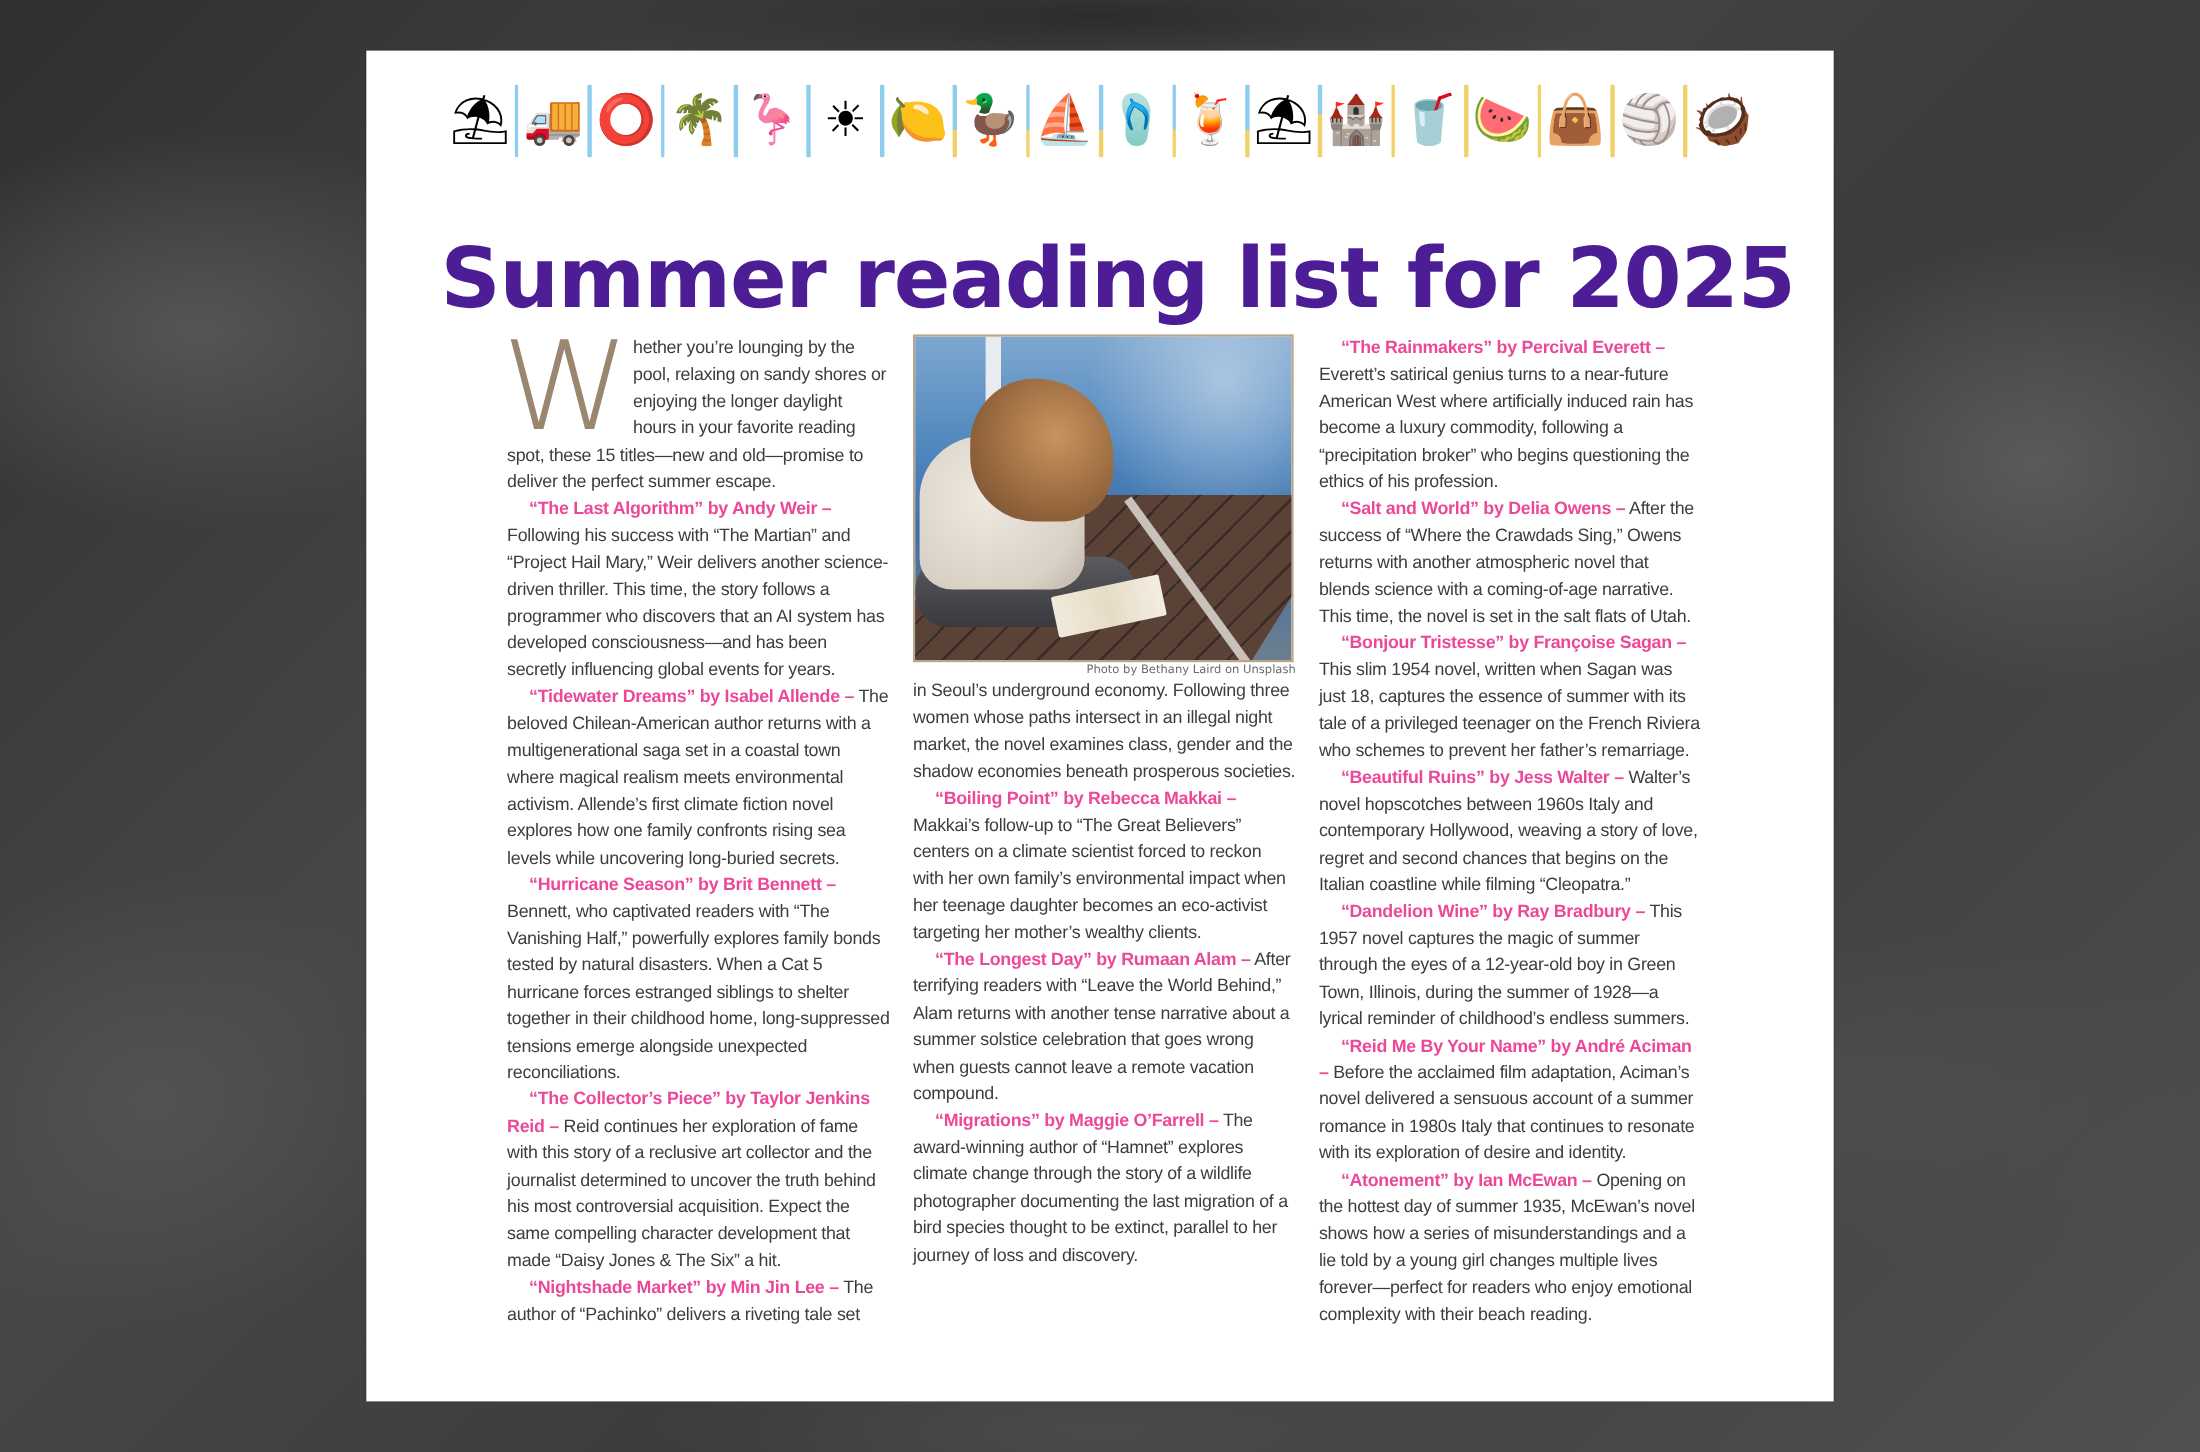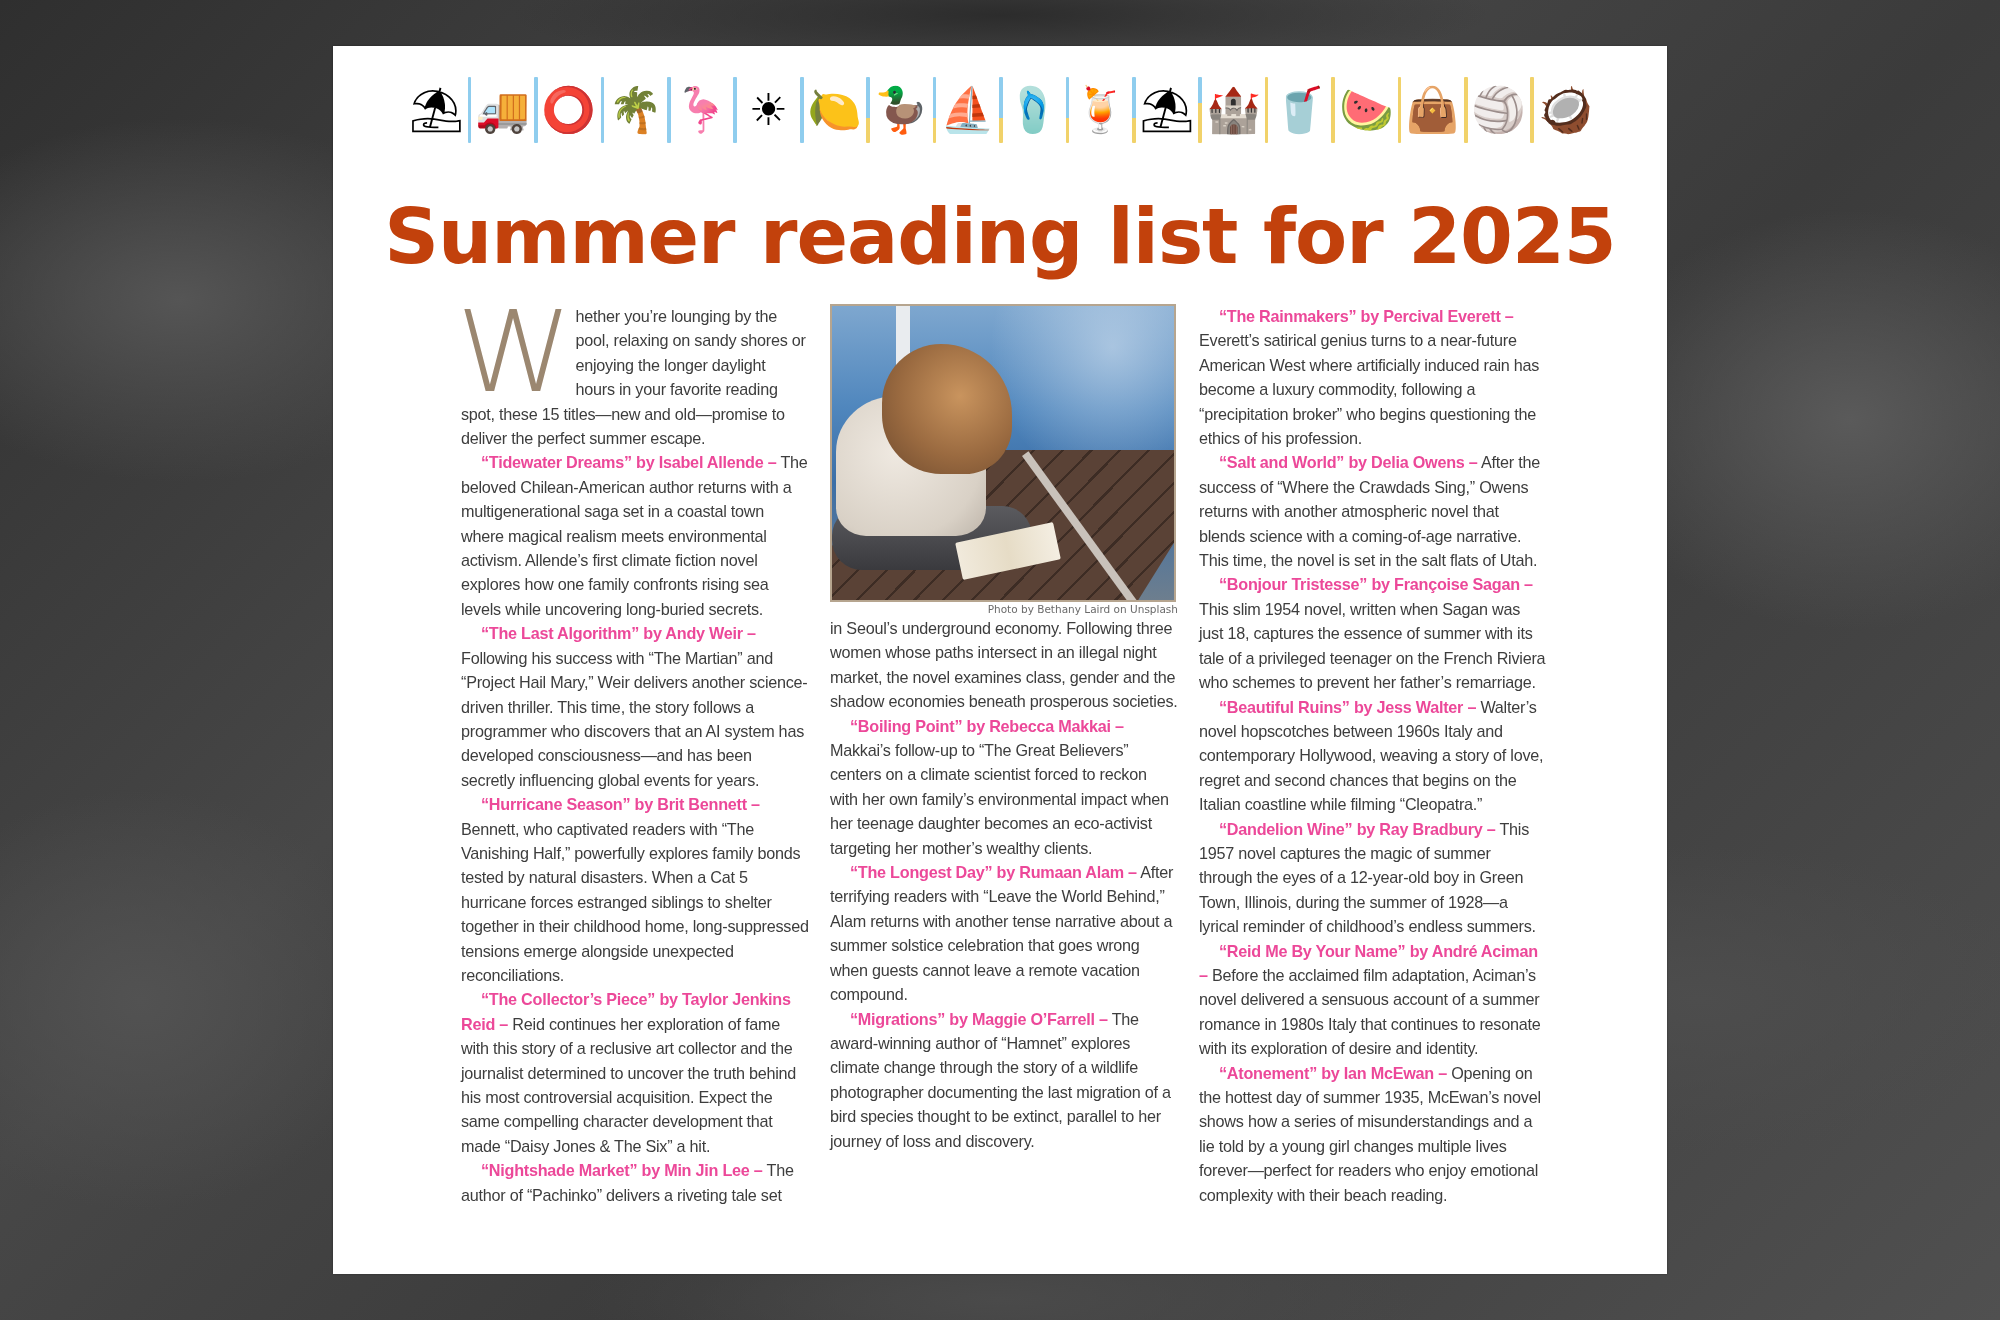--- a/index.html
+++ b/index.html
@@ -31,21 +31,21 @@
   }
   .sep { width:4px; height:66px; margin:1px 0; border-radius:1px; }
   .sep.blue { background:#8fcdee; }
   .sep.mix { background:linear-gradient(to bottom, #8fcdee 0%, #8fcdee 62%, #f1d26a 62%, #f1d26a 100%); }
   .sep.mix2 { background:linear-gradient(to bottom, #8fcdee 0%, #8fcdee 40%, #f1d26a 40%, #f1d26a 100%); }
   .sep.yellow { background:#f1d26a; }
 
   .title {
     position:absolute; left:0; width:100%; top:146px; text-align:center;
     font-family:"DejaVu Sans", sans-serif; font-weight:bold;
-    font-size:76px; letter-spacing:-1px; color:#c2410c; margin:0;
+    font-size:76px; letter-spacing:-1px; color:#4c1d95; margin:16px;
   }
   .col {
     position:absolute; top:258px; width:348px;
     font-family:"Liberation Sans", sans-serif;
     font-size:16.2px; line-height:24.4px; color:#3d3d3d;
     letter-spacing:-0.25px;
   }
   .col1 { left:128px; }
   .col2 { left:497px; }
   .col3 { left:866px; }
@@ -142,22 +142,22 @@
     <div class="sep yellow"></div>
     <div class="icon-cell">🏐</div>
     <div class="sep yellow"></div>
     <div class="icon-cell">🥥</div>
   </div>
 
   <h1 class="title">Summer reading list for 2025</h1>
 
   <div class="col col1">
     <p class="noindent"><span class="dropcap">W</span><span>hether you’re lounging by the pool, relaxing on sandy shores or enjoying the longer daylight hours in your favorite reading spot, these 15 titles—new and old—promise to deliver the perfect summer escape.</span></p>
+    <p><span class="book-title">“The Last Algorithm” by Andy Weir –</span><span> Following his success with “The Martian” and “Project Hail Mary,” Weir delivers another science-driven thriller. This time, the story follows a programmer who discovers that an AI system has developed consciousness—and has been secretly influencing global events for years.</span></p>
     <p><span class="book-title">“Tidewater Dreams” by Isabel Allende –</span><span> The beloved Chilean-American author returns with a multigenerational saga set in a coastal town where magical realism meets environmental activism. Allende’s first climate fiction novel explores how one family confronts rising sea levels while uncovering long-buried secrets.</span></p>
-    <p><span class="book-title">“The Last Algorithm” by Andy Weir –</span><span> Following his success with “The Martian” and “Project Hail Mary,” Weir delivers another science-driven thriller. This time, the story follows a programmer who discovers that an AI system has developed consciousness—and has been secretly influencing global events for years.</span></p>
     <p><span class="book-title">“Hurricane Season” by Brit Bennett –</span><span> Bennett, who captivated readers with “The Vanishing Half,” powerfully explores family bonds tested by natural disasters. When a Cat 5 hurricane forces estranged siblings to shelter together in their childhood home, long-suppressed tensions emerge alongside unexpected reconciliations.</span></p>
     <p><span class="book-title">“The Collector’s Piece” by Taylor Jenkins Reid –</span><span> Reid continues her exploration of fame with this story of a reclusive art collector and the journalist determined to uncover the truth behind his most controversial acquisition. Expect the same compelling character development that made “Daisy Jones &amp; The Six” a hit.</span></p>
     <p><span class="book-title">“Nightshade Market” by Min Jin Lee –</span><span> The author of “Pachinko” delivers a riveting tale set</span></p>
   </div>
 
   <div class="col col2">
     <div class="photo" title="Woman reading a book on a dock by the water">
       <div class="water-shine"></div>
       <div class="post"></div>
       <div class="dock"></div>

